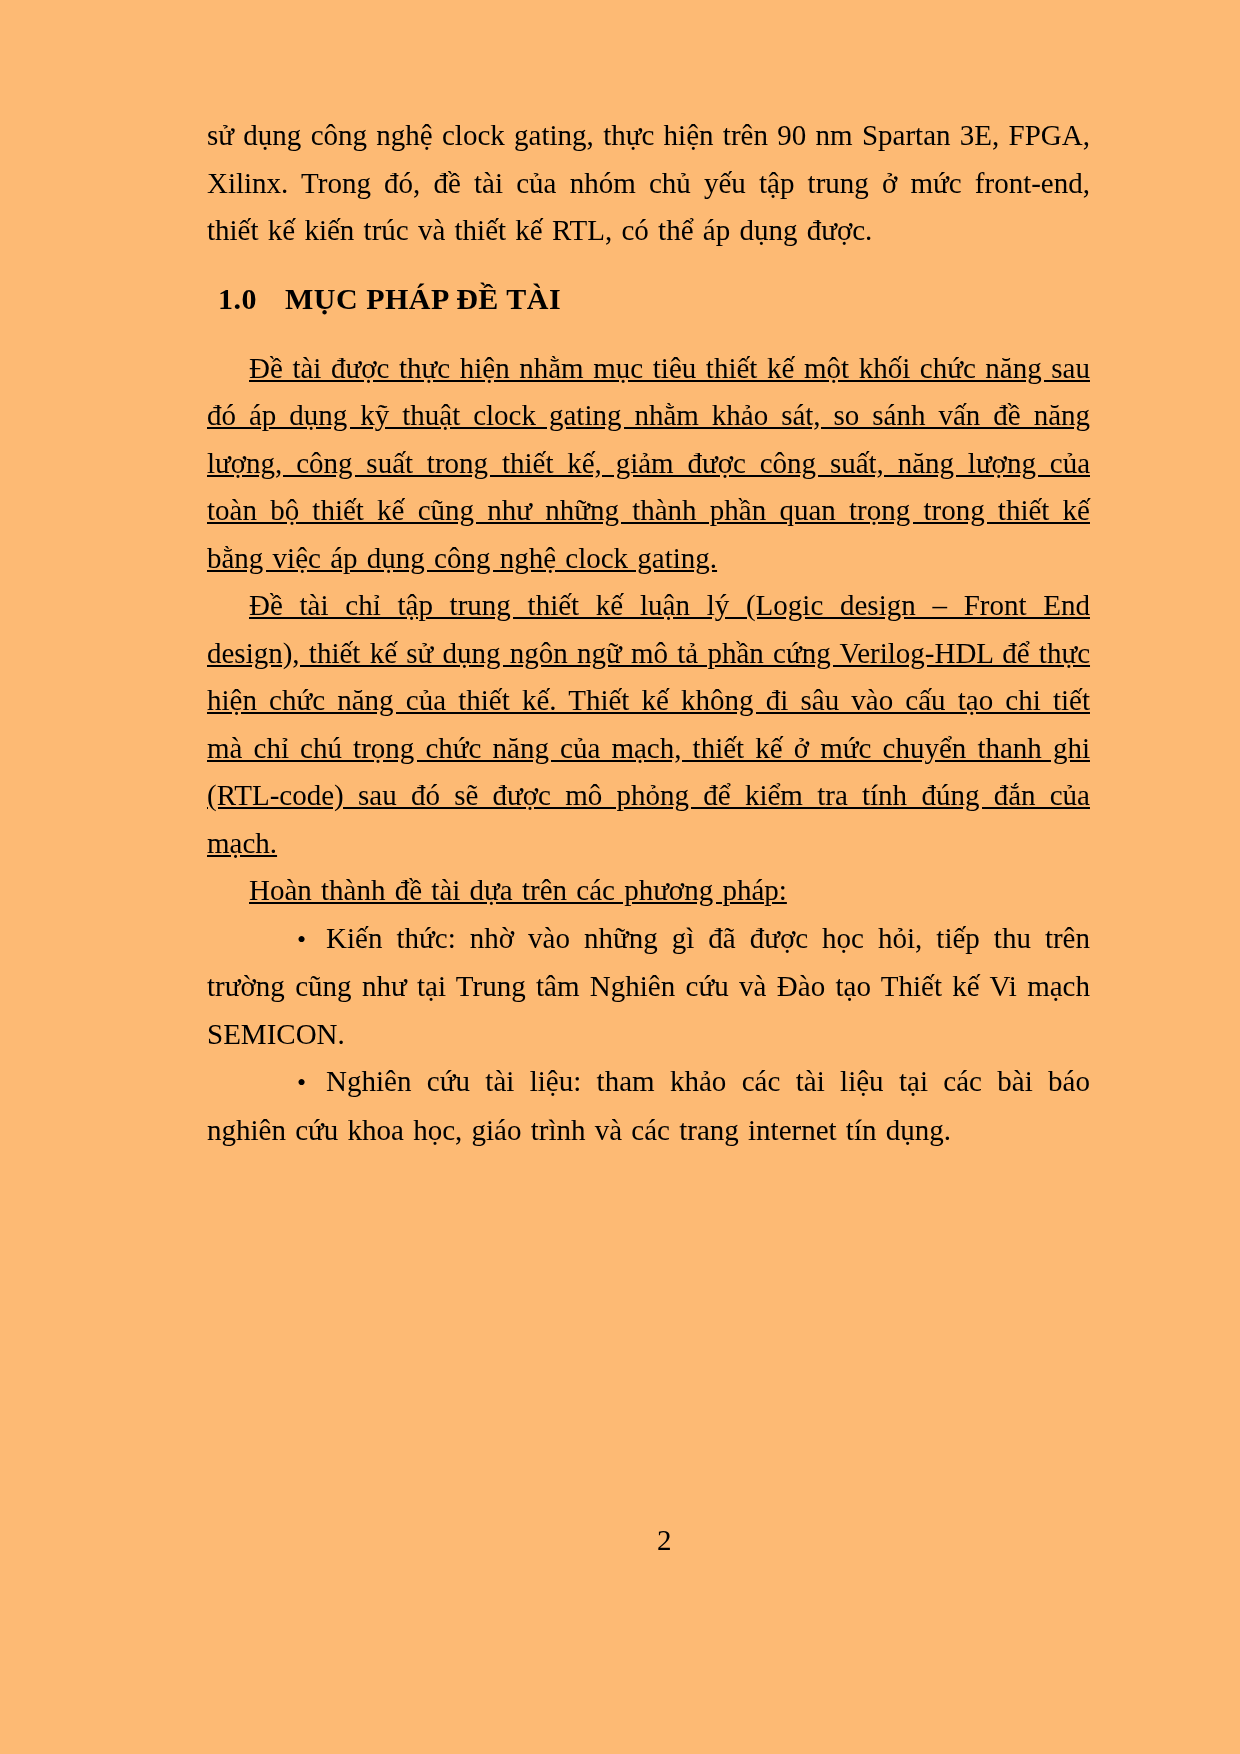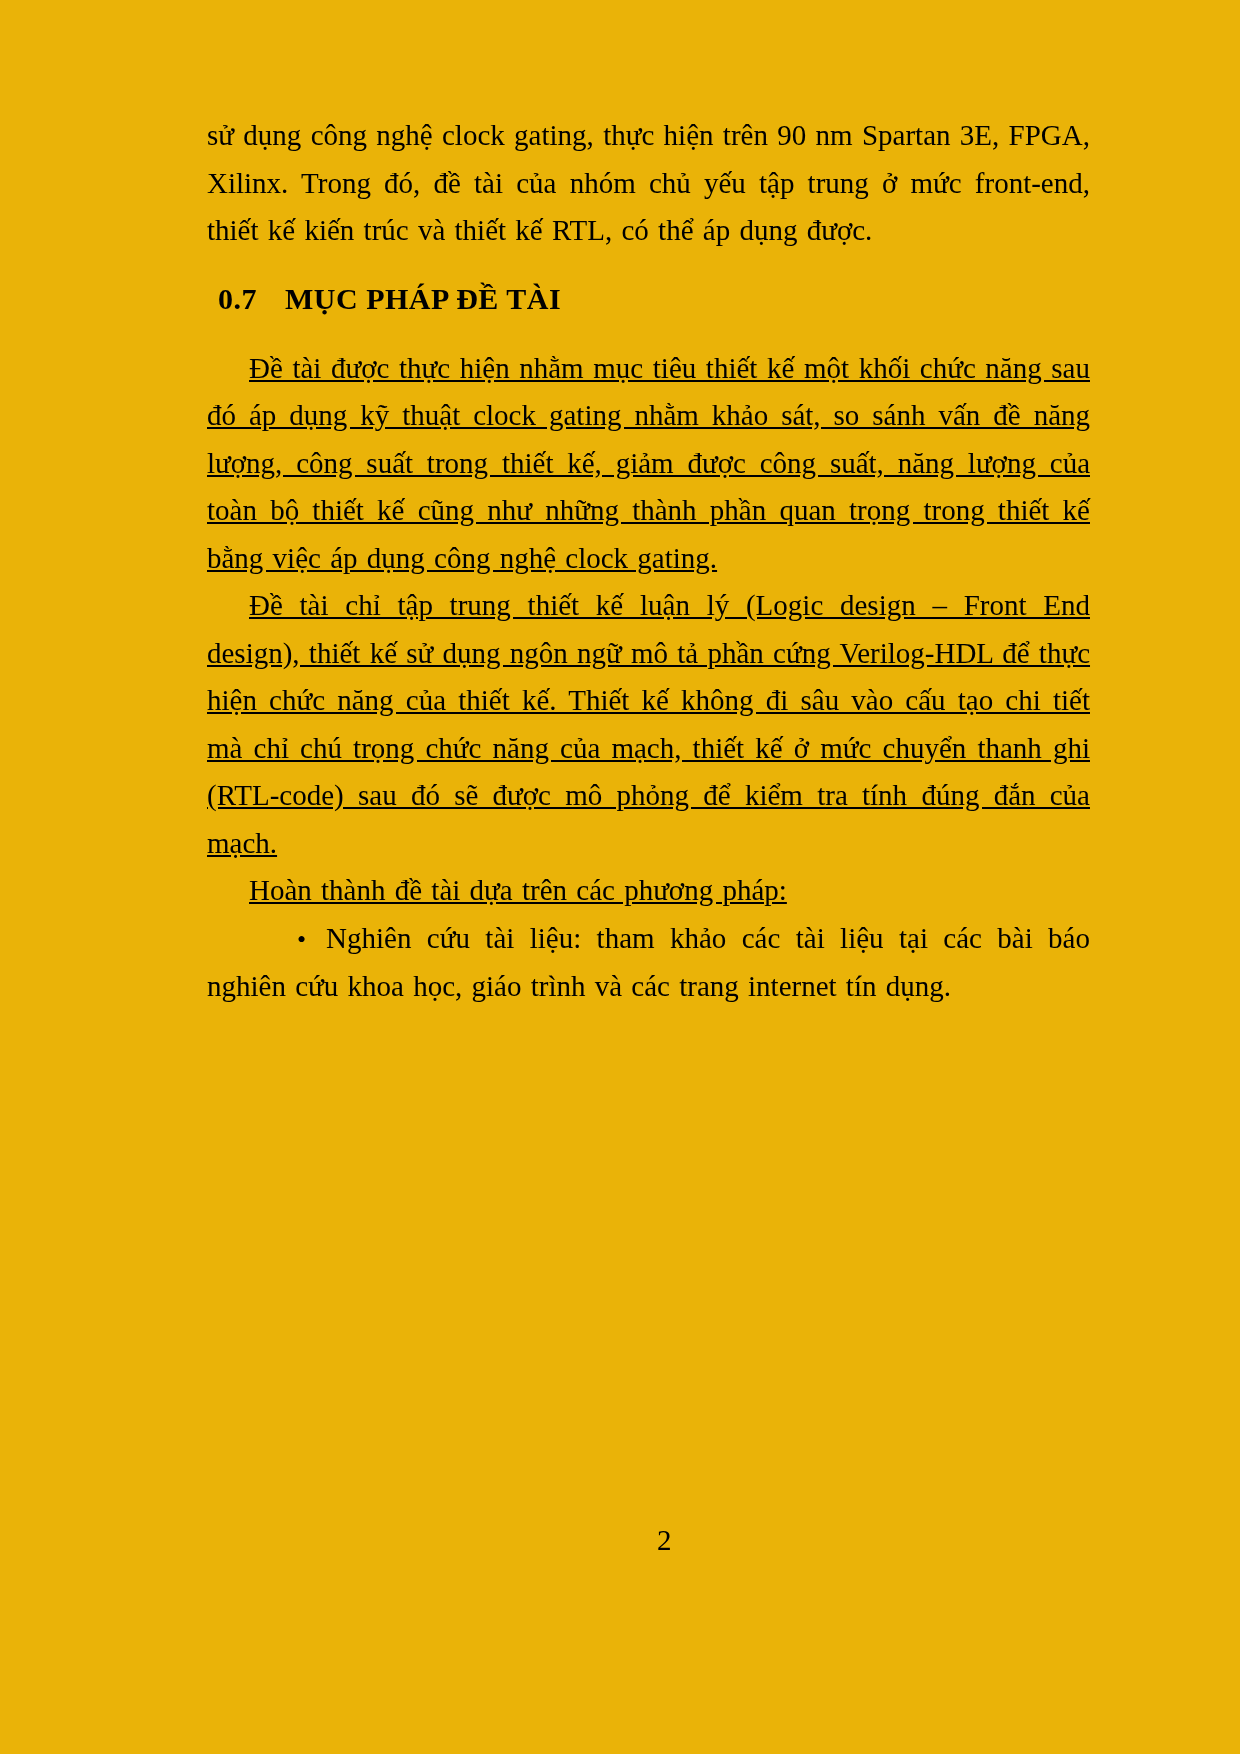--- a/index.html
+++ b/index.html
@@ -4,21 +4,21 @@
 <style>
   html, body {
     margin: 0;
     padding: 0;
     background: #ffffff;
   }
   .page {
     position: relative;
     width: 1240px;
     height: 1754px;
-    background: #eab308;
+    background: #fdba74;
     font-family: "Liberation Serif", "DejaVu Serif", serif;
     color: #000000;
     overflow: hidden;
   }
   .content {
     position: absolute;
     left: 207px;
     top: 112px;
     width: 883px;
   }
@@ -67,31 +67,34 @@
 </style>
 </head>
 <body>
 
 <div class="page">
   <div class="content">
 
     <p class="body-par">sử dụng công nghệ clock gating, thực hiện trên 90 nm Spartan 3E, FPGA, Xilinx. Trong đó, đề tài của nhóm chủ yếu tập trung ở mức front-end, thiết kế kiến trúc và thiết kế RTL, có thể áp dụng được.</p>
 
     <h2 class="sec-heading">
-      <span class="sec-num">0.7</span><span>MỤC PHÁP ĐỀ TÀI</span>
+      <span class="sec-num">1.0</span><span>MỤC PHÁP ĐỀ TÀI</span>
     </h2>
 
     <p class="body-par first-indent">Đề tài được thực hiện nhằm mục tiêu thiết kế một khối chức năng sau đó áp dụng kỹ thuật clock gating nhằm khảo sát, so sánh vấn đề năng lượng, công suất trong thiết kế, giảm được công suất, năng lượng của toàn bộ thiết kế cũng như những thành phần quan trọng trong thiết kế bằng việc áp dụng công nghệ clock gating.</p>
 
 
     <p class="body-par first-indent">Đề tài chỉ tập trung thiết kế luận lý (Logic design – Front End design), thiết kế sử dụng ngôn ngữ mô tả phần cứng Verilog-HDL để thực hiện chức năng của thiết kế. Thiết kế không đi sâu vào cấu tạo chi tiết mà chỉ chú trọng chức năng của mạch, thiết kế ở mức chuyển thanh ghi (RTL-code) sau đó sẽ được mô phỏng để kiểm tra tính đúng đắn của mạch.</p>
 
 
     <p class="body-par first-indent">Hoàn thành đề tài dựa trên các phương pháp:</p>
 
+    <p class="bullet-par">
+      <span class="dot">•</span><span>Kiến thức: nhờ vào những gì đã được học hỏi, tiếp thu trên trường cũng như tại Trung tâm Nghiên cứu và Đào tạo Thiết kế Vi mạch SEMICON.</span>
+    </p>
 
     <p class="bullet-par">
       <span class="dot">•</span><span>Nghiên cứu tài liệu: tham khảo các tài liệu tại các bài báo nghiên cứu khoa học, giáo trình và các trang internet tín dụng.</span>
     </p>
 
 
   </div>
 
   <div class="page-number">2</div>
 </div>

